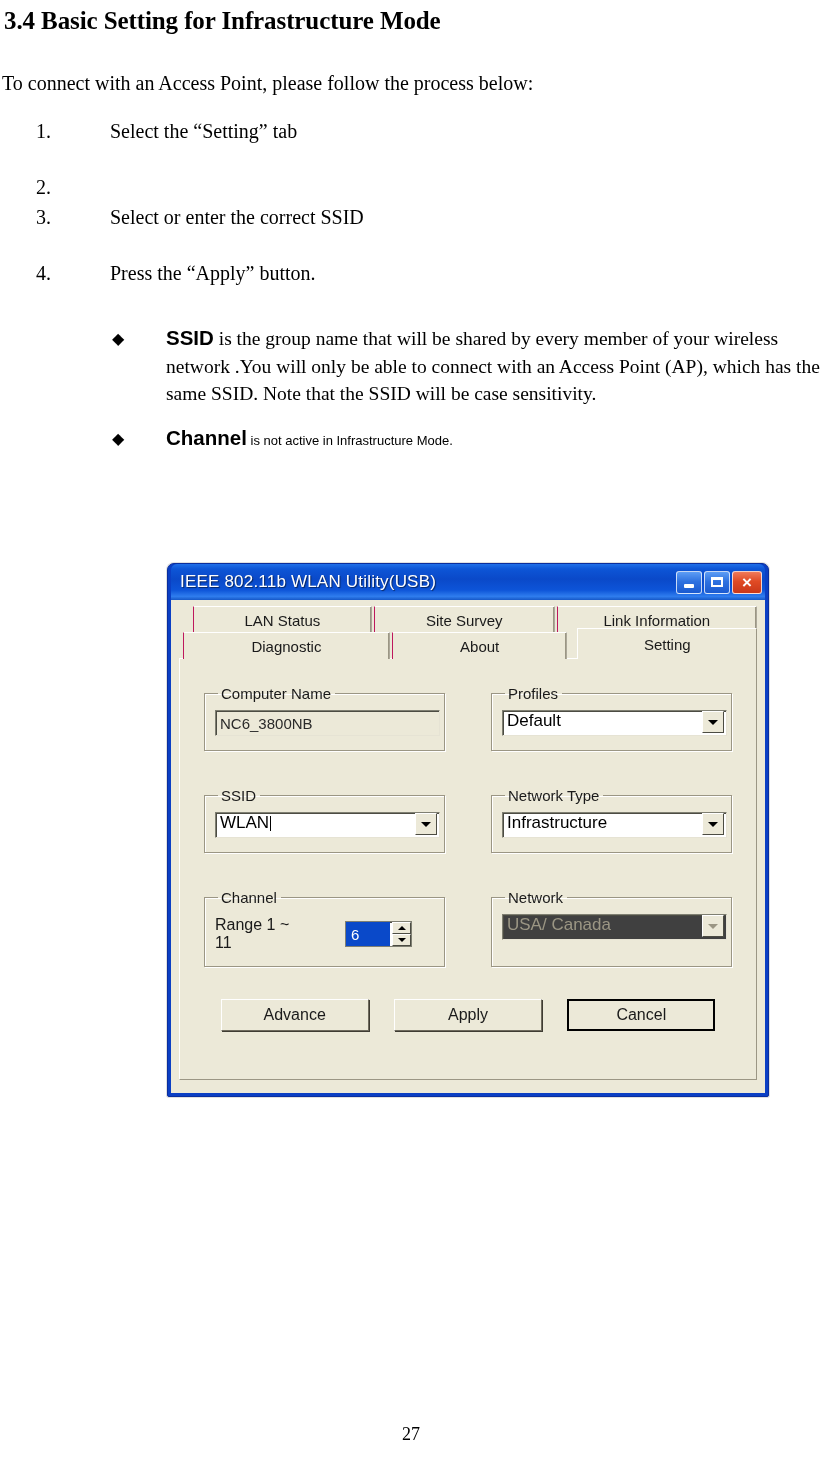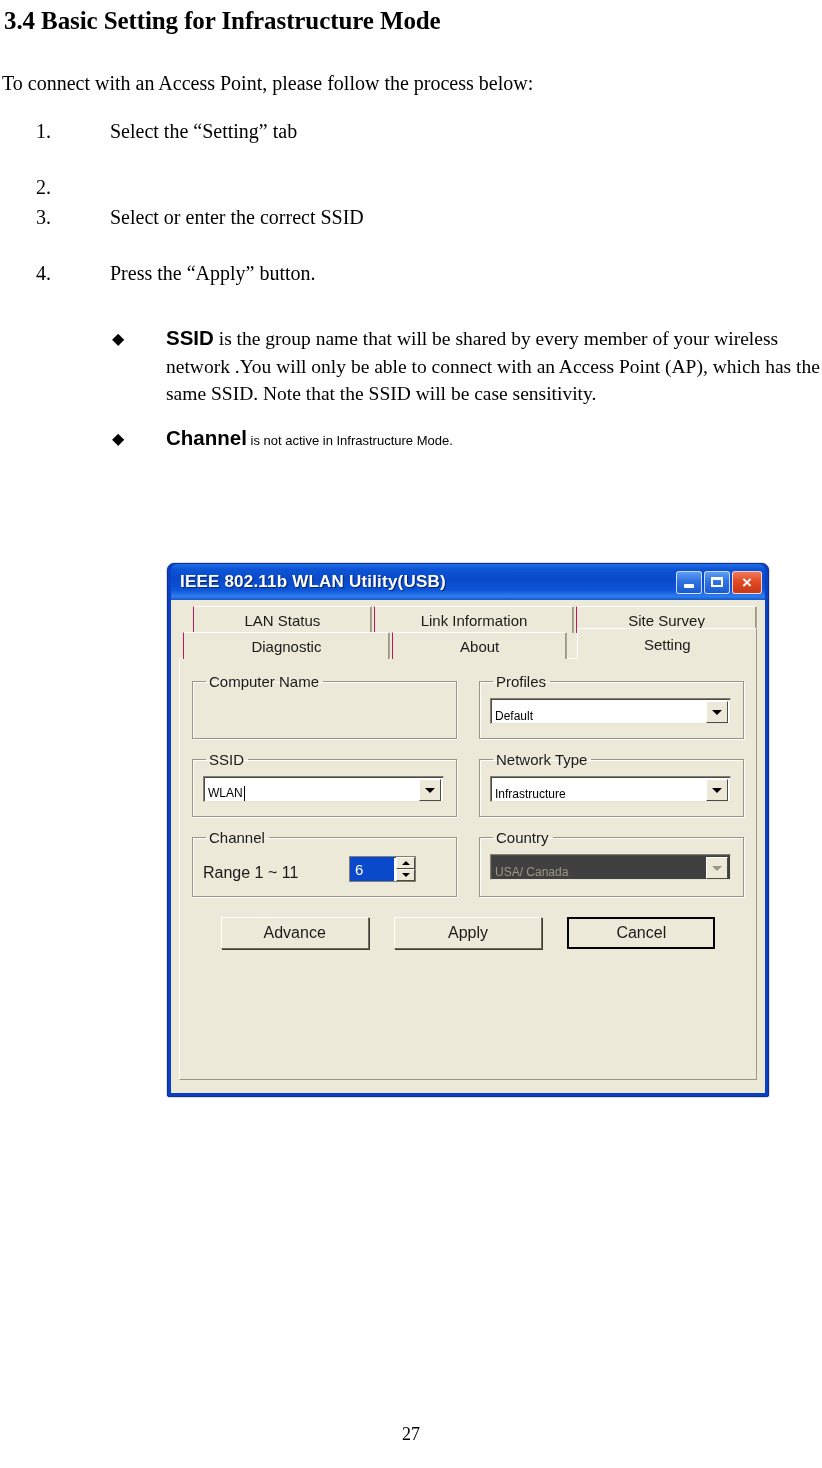--- a/index.html
+++ b/index.html
@@ -125,21 +125,21 @@
         #2f7dee 90%,
         #1658c8 100%);
     display: flex;
     align-items: center;
     padding: 0 3px 0 9px;
     position: relative;
   }
   .xp-title-text {
     color: #ffffff;
     font-size: 17px;
-    font-weight: bold;
+    font-weight: normal;
     letter-spacing: 0.2px;
     text-shadow: 1px 1px 1px rgba(0,0,0,0.55);
     white-space: nowrap;
     flex: 1;
   }
   .xp-btns {
     display: flex;
     gap: 2px;
     align-items: center;
   }
@@ -248,22 +248,22 @@
   .grid {
     display: grid;
     grid-template-columns: 1fr 1fr;
     column-gap: 22px;
     row-gap: 12px;
   }
   fieldset.gbox {
     border: 1px solid #9b9684;
     border-top-color: #9b9684;
     box-shadow: 1px 1px 0 #ffffff, inset 1px 1px 0 #ffffff;
-    margin: 0;
-    padding: 4px 12px 14px 10px;
+    margin: 12px;
+    padding: 4px 4px 14px 10px;
     background: transparent;
     min-width: 0;
   }
   fieldset.gbox > legend {
     font-size: 15px;
     color: #1a1a1a;
     padding: 0 4px 0 3px;
     margin-left: 3px;
   }
 
@@ -306,22 +306,22 @@
   .combo {
     flex: 1;
     height: 26px;
     box-sizing: border-box;
     background: #ffffff;
     border: 1px solid #7f7f72;
     border-right-color: #e6e3d4;
     border-bottom-color: #e6e3d4;
     box-shadow: inset 1px 1px 0 #4c4c43;
     display: flex;
-    align-items: flex-end;
-    font-size: 12px;
+    align-items: flex-start;
+    font-size: 17px;
     color: #000000;
     padding-left: 4px;
   }
   .combo.disabled {
     background: #404040;
     color: #9b9684;
   }
   .combo .val { flex: 1; }
   .combo .arrowbtn {
     width: 22px;
@@ -340,21 +340,21 @@
     width: 0; height: 0;
     border-left: 5px solid transparent;
     border-right: 5px solid transparent;
     border-top: 5px solid #000000;
   }
   .tri-down.dim { border-top-color: #9b9684; }
 
   
   .chan-line {
     display: flex;
-    align-items: flex-end;
+    align-items: center;
     padding-top: 6px;
     width: 100%;
     gap: 48px;
   }
   .chan-label {
     font-size: 16px;
     color: #1a1a1a;
     flex: 1;
   }
   .spin-wrap {
@@ -502,36 +502,39 @@
       <div class="xp-btn close">
         <span class="glyph-close">×</span>
       </div>
     </div>
   </div>
 
   <div class="xp-body">
 
     <div class="tabrow r1">
       <div class="tab t-lan">LAN Status</div>
+      <div class="tab t-site">Site Survey</div>
       <div class="tab t-link">Link Information</div>
-      <div class="tab t-site">Site Survey</div>
     </div>
 
     <div class="tabrow r2">
       <div class="tab t-diag">Diagnostic</div>
       <div class="tab t-about">About</div>
       <div class="tab t-setting">Setting</div>
     </div>
 
     <div class="tabpanel">
 
       <div class="grid">
 
         <fieldset class="gbox">
           <legend>Computer Name</legend>
+          <div class="field-row">
+            <div class="txtbox readonly">NC6_3800NB</div>
+          </div>
         </fieldset>
 
         <fieldset class="gbox">
           <legend>Profiles</legend>
           <div class="field-row">
             <div class="combo">
               <span class="val">Default</span>
               <span class="arrowbtn">
                 <span class="tri-down"></span>
               </span>
@@ -575,21 +578,21 @@
                   </div>
                 <div>
                     <span class="tri-down-s"></span>
                   </div>
               </span>
             </span>
           </div>
         </fieldset>
 
         <fieldset class="gbox">
-          <legend>Country</legend>
+          <legend>Network</legend>
           <div class="field-row">
             <div class="combo disabled">
               <span class="val">USA/ Canada</span>
               <span class="arrowbtn">
                 <span class="tri-down dim"></span>
               </span>
             </div>
           </div>
         </fieldset>
 

